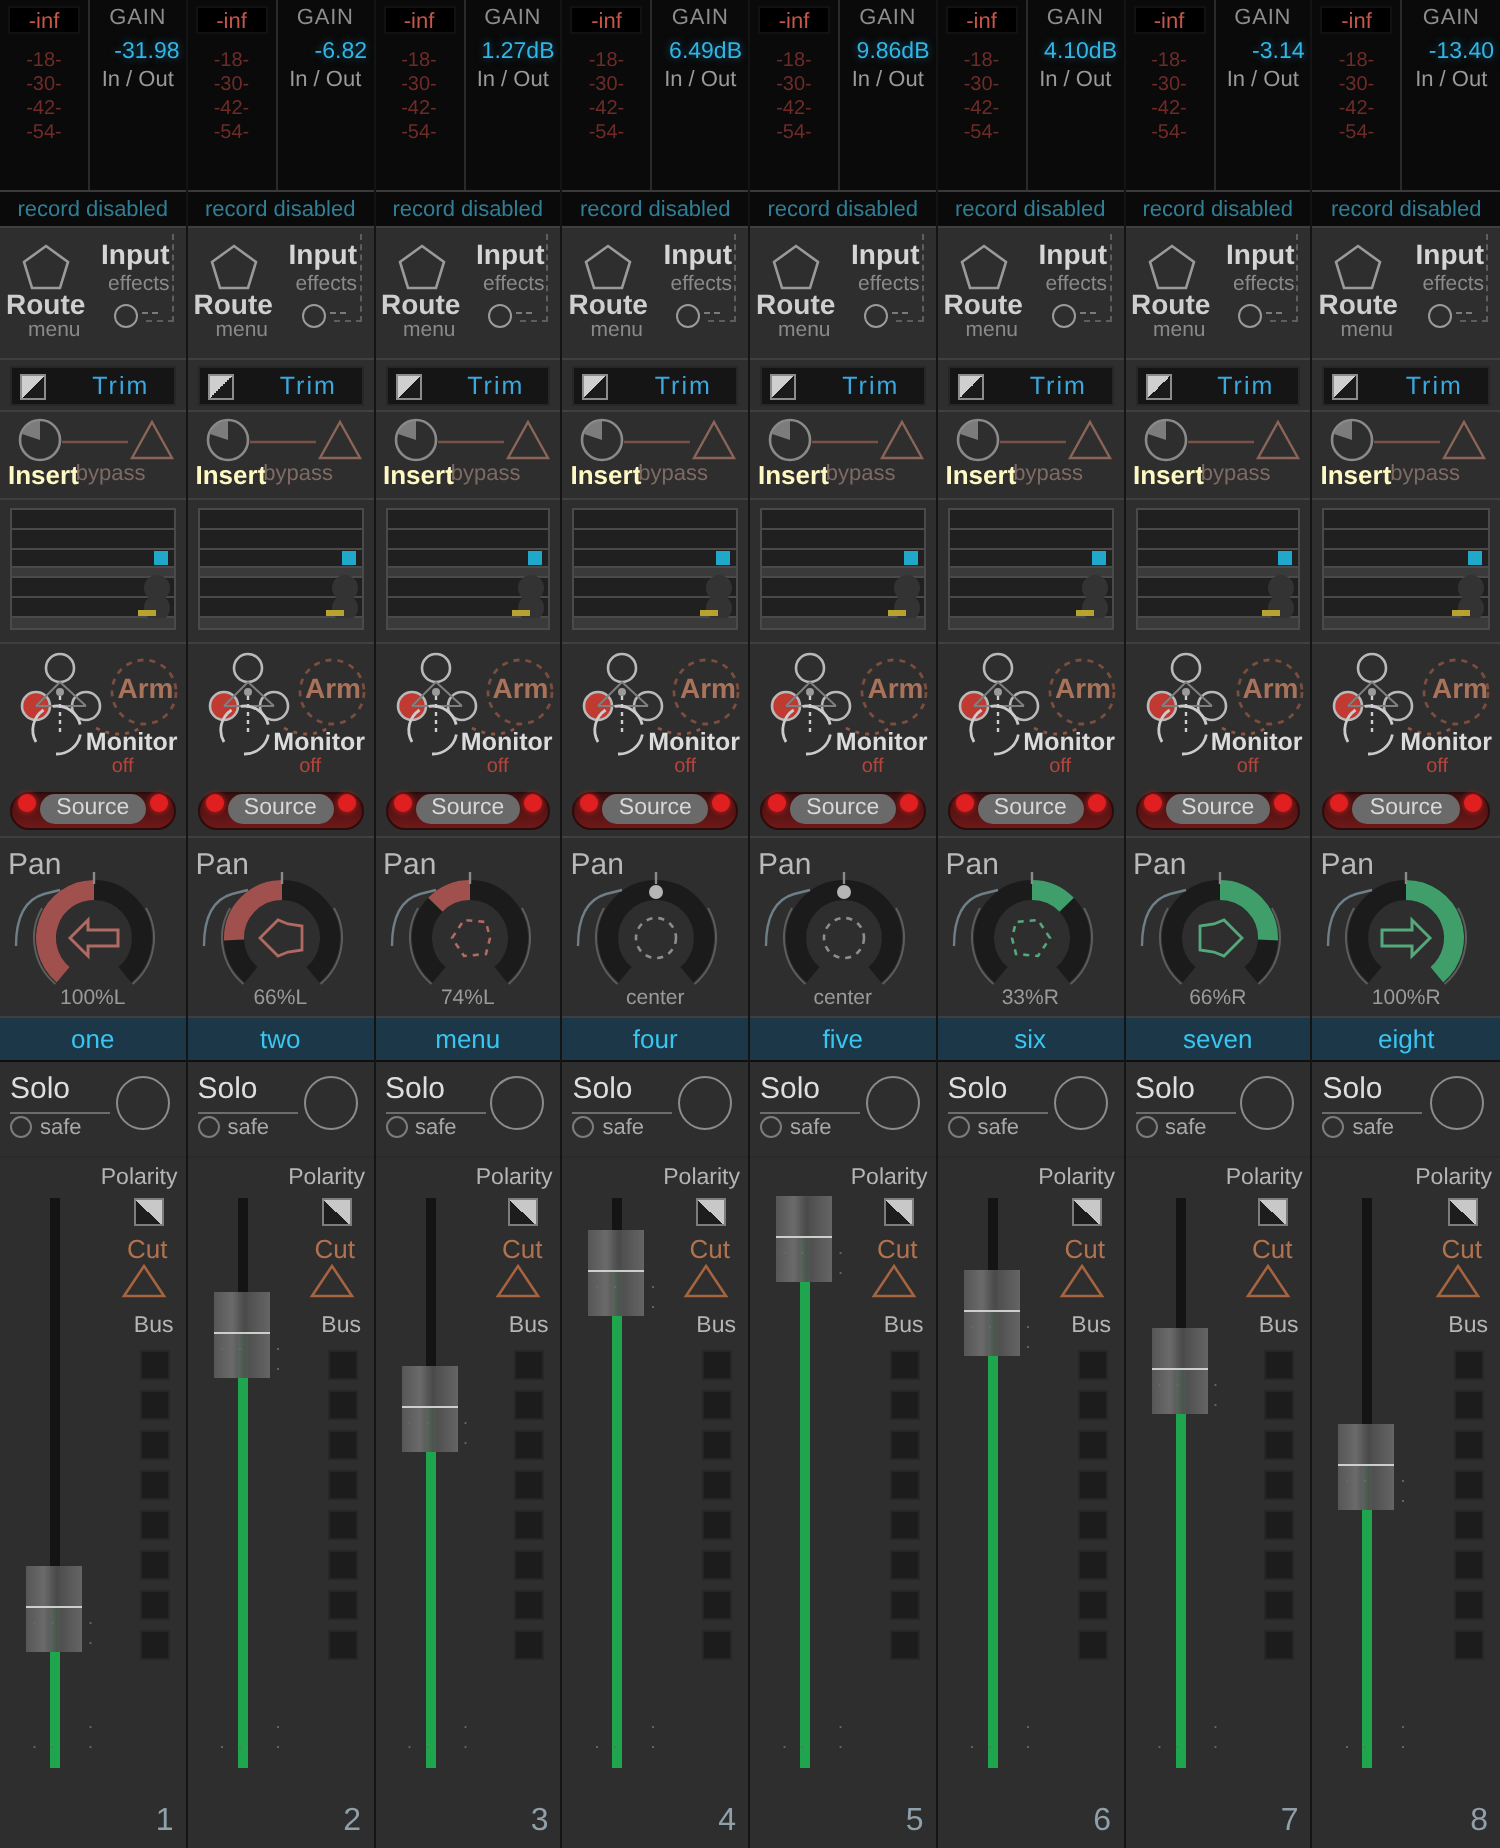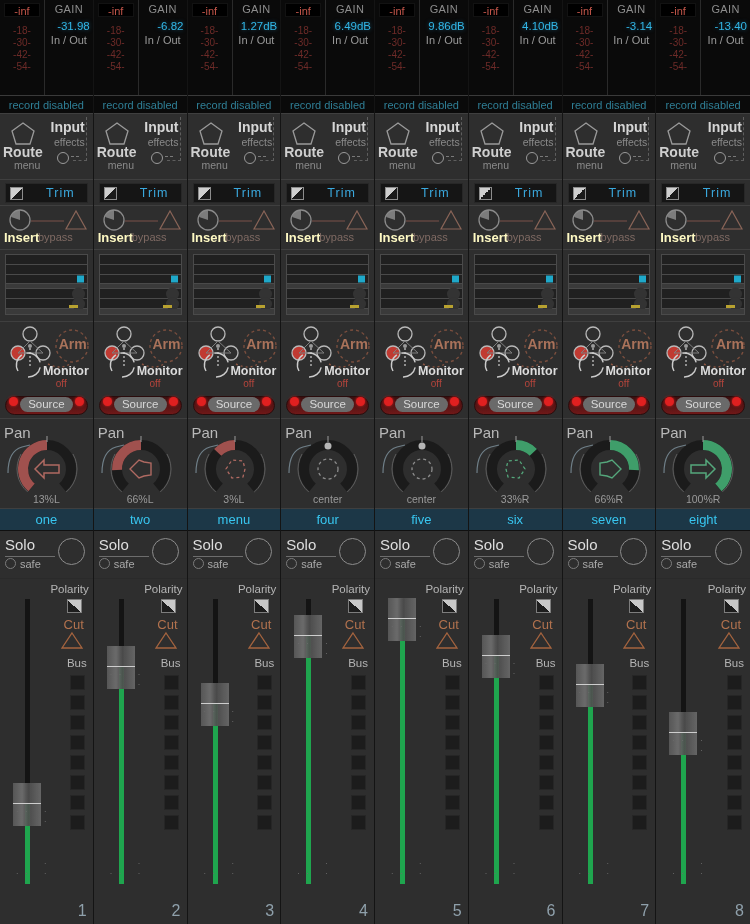--- a/index.html
+++ b/index.html
@@ -273,21 +273,21 @@
       <div class="pan-lbl">Pan</div>
       <div style="position:absolute;left:0;top:14px;"><svg width="94" height="72" viewBox="0 0 94 72">
             <path d="M31.573097367523054 54.38506663485547 A24 24 0 1 1 62.426902632476946 54.38506663485548" fill="none" stroke="#1b1b1b" stroke-width="10" stroke-linecap="butt"></path>
             <path d="M47 12 A24 24 0 0 0 31.573097367523054 54.38506663485547" fill="none" stroke="#a0514e" stroke-width="10" stroke-linecap="butt"></path>
             <line x1="47" y1="3" x2="47" y2="9" stroke="#8a8a8a" stroke-width="1.2"></line>
             <path d="M8 40 Q8 18 22 14 L30 12" fill="none" stroke="#6f7f88" stroke-width="1.2"></path>
             <path d="M27.716371709403816 58.981333293569335 A30 30 0 0 1 21.01923788646684 21" fill="none" stroke="#5d5d5d" stroke-width="1" stroke-linecap="butt"></path>
             <path d="M72.98076211353316 21 A30 30 0 0 1 66.28362829059618 58.981333293569335" fill="none" stroke="#5d5d5d" stroke-width="1" stroke-linecap="butt"></path>
             <path d="M35 36 L44 27 L44 32 L59 32 L59 40 L44 40 L44 45 Z" fill="none" stroke="#b06a62" stroke-width="1.5"></path>
           </svg></div>
-      <div class="pan-val">13%L</div>
+      <div class="pan-val">100%L</div>
     </div>
 
     <div class="namebar">one</div>
 
     <div class="solosec">
       <div class="solo-lbl">Solo</div>
       <div class="solo-rule"></div>
       <div class="safe-c"></div>
       <div class="safe-lbl">safe</div>
       <div class="solo-btn"></div>
@@ -583,21 +583,21 @@
       <div class="pan-lbl">Pan</div>
       <div style="position:absolute;left:0;top:14px;"><svg width="94" height="72" viewBox="0 0 94 72">
             <path d="M31.573097367523054 54.38506663485547 A24 24 0 1 1 62.426902632476946 54.38506663485548" fill="none" stroke="#1b1b1b" stroke-width="10" stroke-linecap="butt"></path>
             <path d="M47 12 A24 24 0 0 0 29.677754525639315 19.38856382711023" fill="none" stroke="#a0514e" stroke-width="10" stroke-linecap="butt"></path>
             <line x1="47" y1="3" x2="47" y2="9" stroke="#8a8a8a" stroke-width="1.2"></line>
             <path d="M8 40 Q8 18 22 14 L30 12" fill="none" stroke="#6f7f88" stroke-width="1.2"></path>
             <path d="M27.716371709403816 58.981333293569335 A30 30 0 0 1 21.01923788646684 21" fill="none" stroke="#5d5d5d" stroke-width="1" stroke-linecap="butt"></path>
             <path d="M72.98076211353316 21 A30 30 0 0 1 66.28362829059618 58.981333293569335" fill="none" stroke="#5d5d5d" stroke-width="1" stroke-linecap="butt"></path>
             <path d="M38 36 L44 27 L55 28 L57 36 L55 44 L44 45 Z" fill="none" stroke="#b06a62" stroke-width="1.3" stroke-dasharray="3,3"></path>
           </svg></div>
-      <div class="pan-val">3%L</div>
+      <div class="pan-val">74%L</div>
     </div>
 
     <div class="namebar">menu</div>
 
     <div class="solosec">
       <div class="solo-lbl">Solo</div>
       <div class="solo-rule"></div>
       <div class="safe-c"></div>
       <div class="safe-lbl">safe</div>
       <div class="solo-btn"></div>

